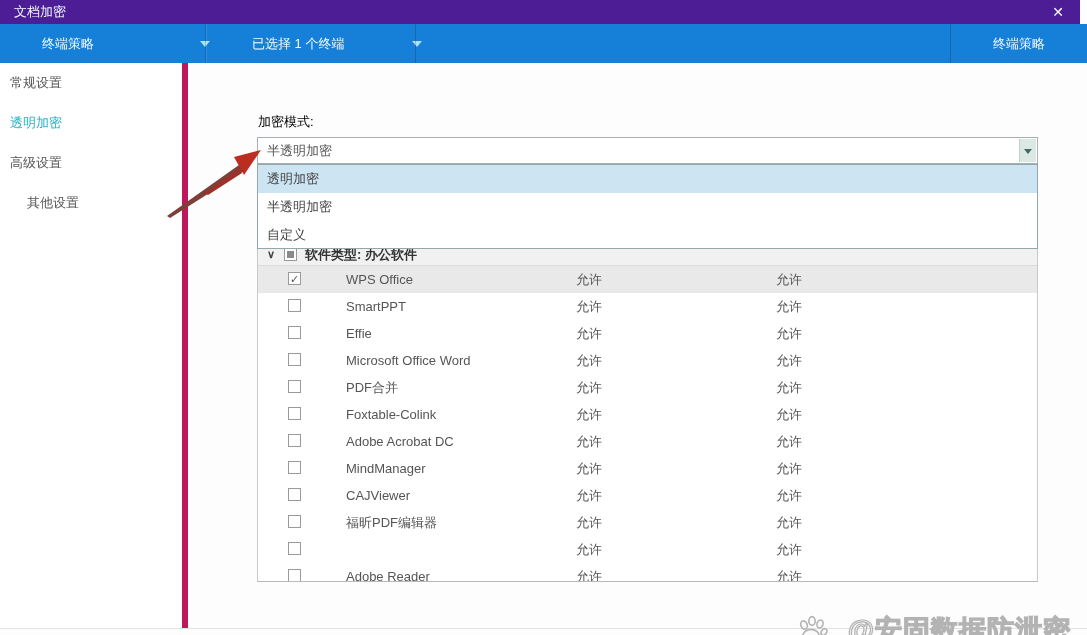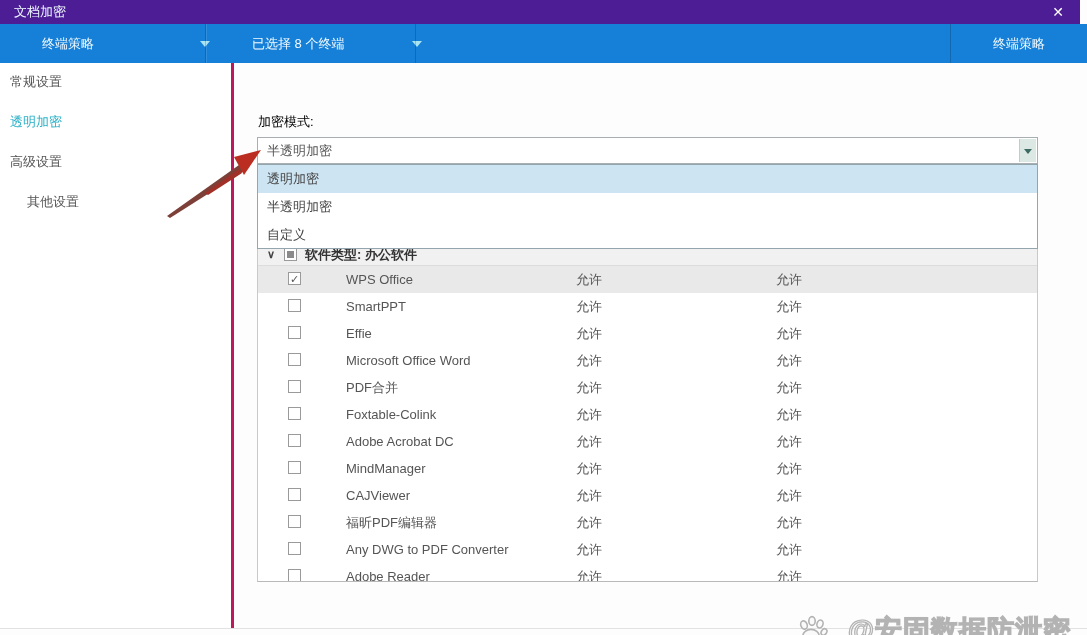--- a/index.html
+++ b/index.html
@@ -17,21 +17,21 @@
   .nav-sec { position:absolute; top:0; height:39px;margin-left:24px; }
   .nav-sec .lbl { position:absolute; top:0; line-height:39px; }
   .nav-arrow { position:absolute; top:17px; width:0; height:0;
                border-left:5px solid transparent; border-right:5px solid transparent; border-top:6px solid #a9e4f2; }
   .nav-div { position:absolute; top:0; width:1px; height:39px; background:rgba(0,0,0,0.18); }
   .nav-div-hl { position:absolute; top:0; width:1px; height:39px; background:rgba(255,255,255,0.12); }
   .delete-btn { position:absolute; left:951px; top:0; width:136px; height:39px; line-height:39px;
                 text-align:center; color:#f2faff; cursor:pointer; }
 
   
-  .sidebar { position:absolute; left:0; top:63px; width:234px; height:565px; background:#fff; border-right:3px solid #be185d;font-family:Liberation Mono, monospace; }
+  .sidebar { position:absolute; left:0; top:63px; width:188px; height:565px; background:#fff; border-right:6px solid #be185d; }
   .side-item { position:absolute; left:0; width:204px; height:22px; line-height:22px; padding-left:10px;
                font-size:13px; color:#555; cursor:pointer; }
   .side-item.active { color:#29b0c6; }
 
   
   .enc-label { position:absolute; left:258px; top:113px; font-size:13px; color:#000000; }
 
   .select-box { position:absolute; left:257px; top:137px; width:781px; height:27px; background:#fff;
                 border:1px solid #a9aeb2; font-size:13px; color:#555; cursor:pointer; z-index:4; }
   .select-box .val { position:absolute; left:9px; top:0; line-height:25px; }
@@ -86,21 +86,21 @@
   </div>
 
   <div class="navbar">
     <div class="nav-sec" style="left:0; width:205px;">
       <span class="lbl" style="left:18px;">终端策略</span>
       <span class="nav-arrow" style="left:176px;"></span>
     </div>
     <div class="nav-div" style="left:205px;"></div>
     <div class="nav-div-hl" style="left:206px;"></div>
     <div class="nav-sec" style="left:207px; width:208px;">
-      <span class="lbl" style="left:21px;">已选择 8 个终端</span>
+      <span class="lbl" style="left:21px;">已选择 1 个终端</span>
       <span class="nav-arrow" style="left:181px;"></span>
     </div>
     <div class="nav-div" style="left:415px;"></div>
     <div class="nav-div" style="left:950px;"></div>
     <div class="delete-btn">终端策略</div>
   </div>
 
   <div class="sidebar">
     <div id="sidebar-items">
         <div class="side-item" style="top: 9px;">常规设置</div>
@@ -191,21 +191,20 @@
           <span class="p2">允许</span>
         </div>
         <div class="trow">
           <span class="cb"></span>
           <span class="rname">福昕PDF编辑器</span>
           <span class="p1">允许</span>
           <span class="p2">允许</span>
         </div>
         <div class="trow">
           <span class="cb"></span>
-          <span class="rname">Any DWG to PDF Converter</span>
           <span class="p1">允许</span>
           <span class="p2">允许</span>
         </div>
         <div class="trow">
           <span class="cb"></span>
           <span class="rname">Adobe Reader</span>
           <span class="p1">允许</span>
           <span class="p2">允许</span>
         </div>
       </div>

